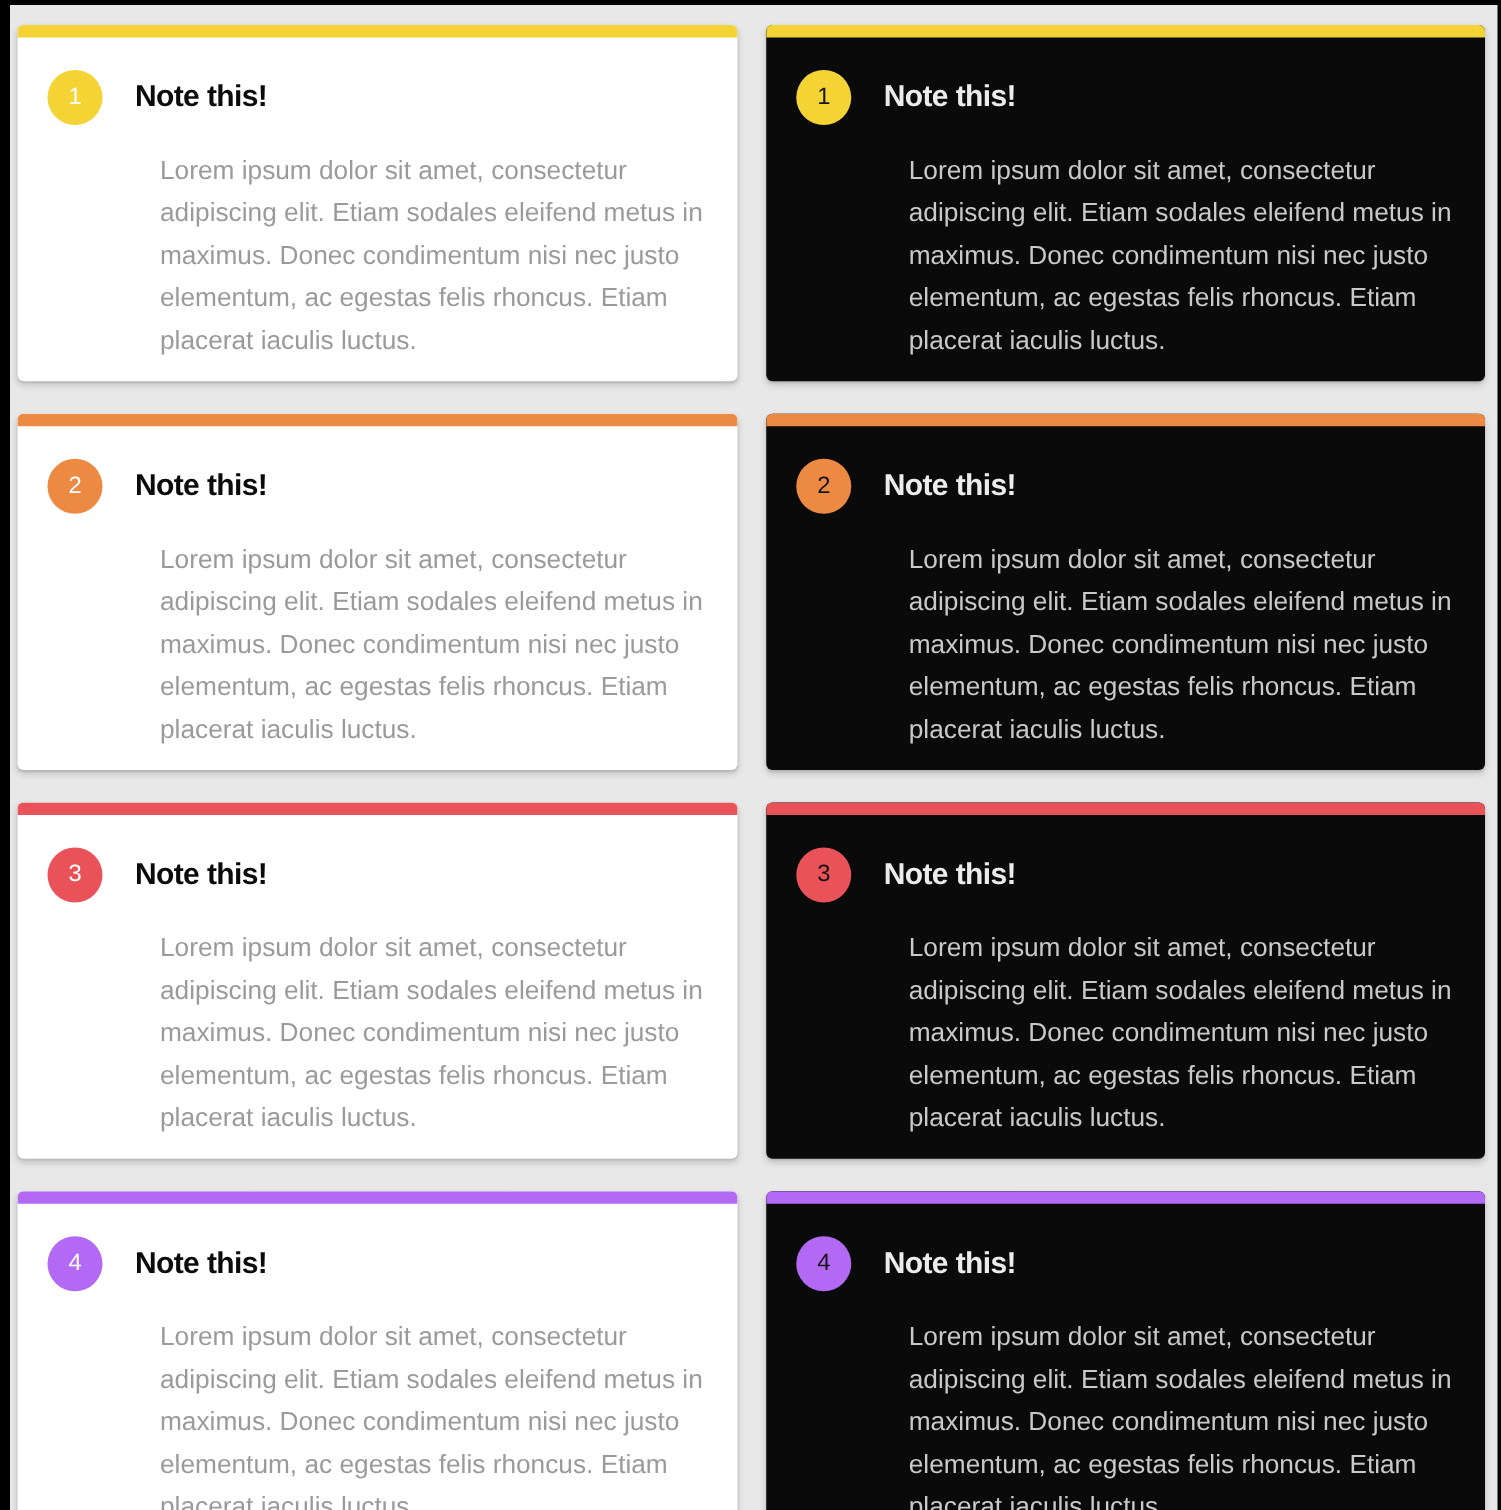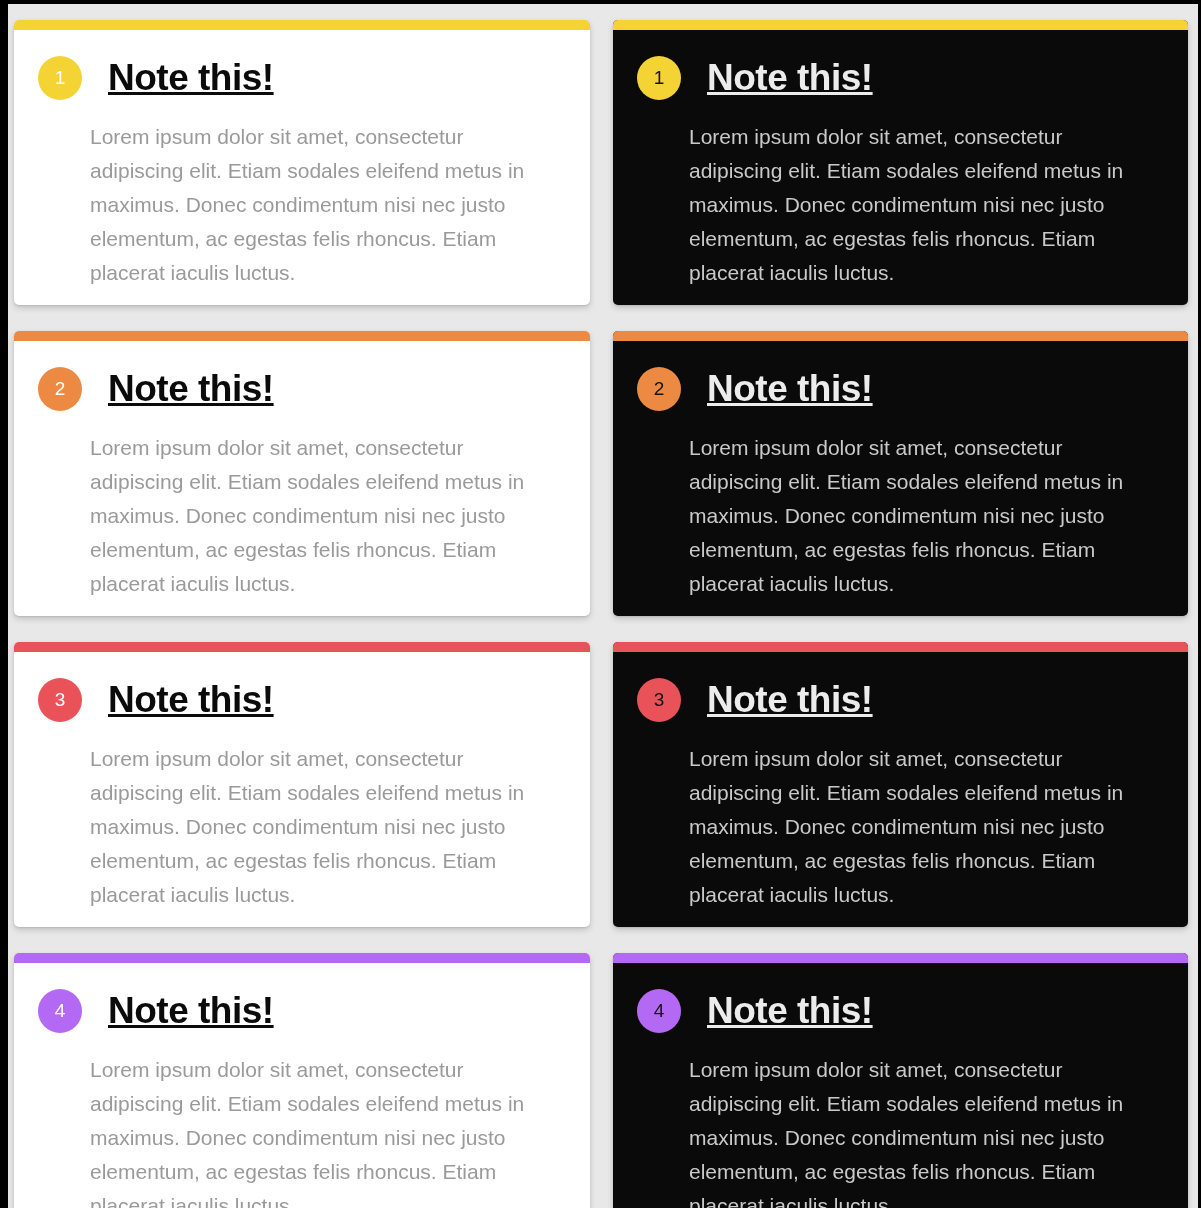--- a/index.html
+++ b/index.html
@@ -58,29 +58,28 @@
     display: flex;
     align-items: center;
     justify-content: center;
     font-size: 19px;
     font-weight: 400;
   }
   .light .badge { color: #ffffff; }
   .dark .badge  { color: #141414; }
   .card h2 {
     margin: 0 0 0 26px;
-    font-size: 37px;
+    font-size: 24px;
     font-weight: 700;
     letter-spacing: -0.5px;
-    text-decoration: underline;
   }
   .light h2 { color: #0b0b0b; }
   .dark h2  { color: #ececec; }
   .card p {
-    margin: 20px 0 0 52px;
+    margin: 20px 0 0 90px;
     width: 470px;
     font-size: 21px;
     line-height: 34px;
     font-weight: 400;
   }
   .light p { color: #9a9a9a; }
   .dark p  { color: #c9c9c9; }
 </style>
 </head>
 <body>

